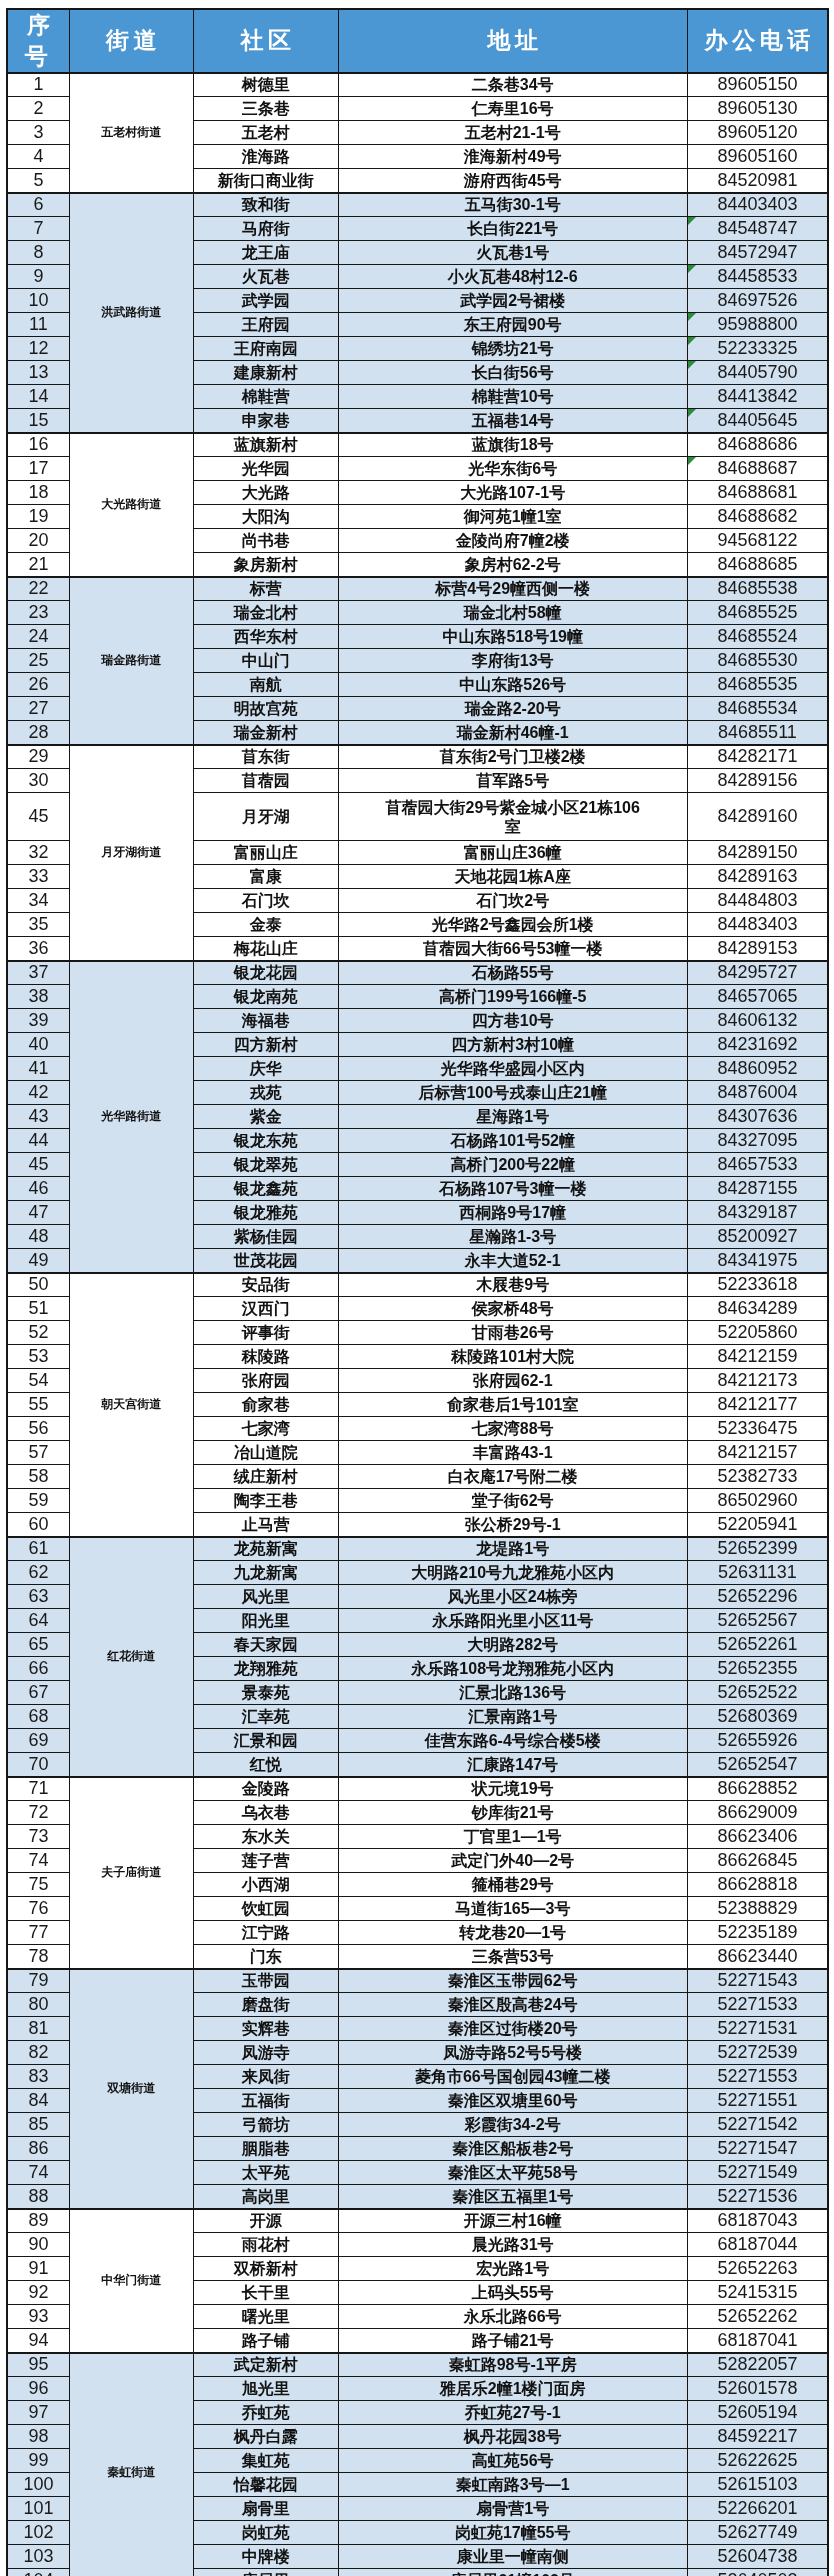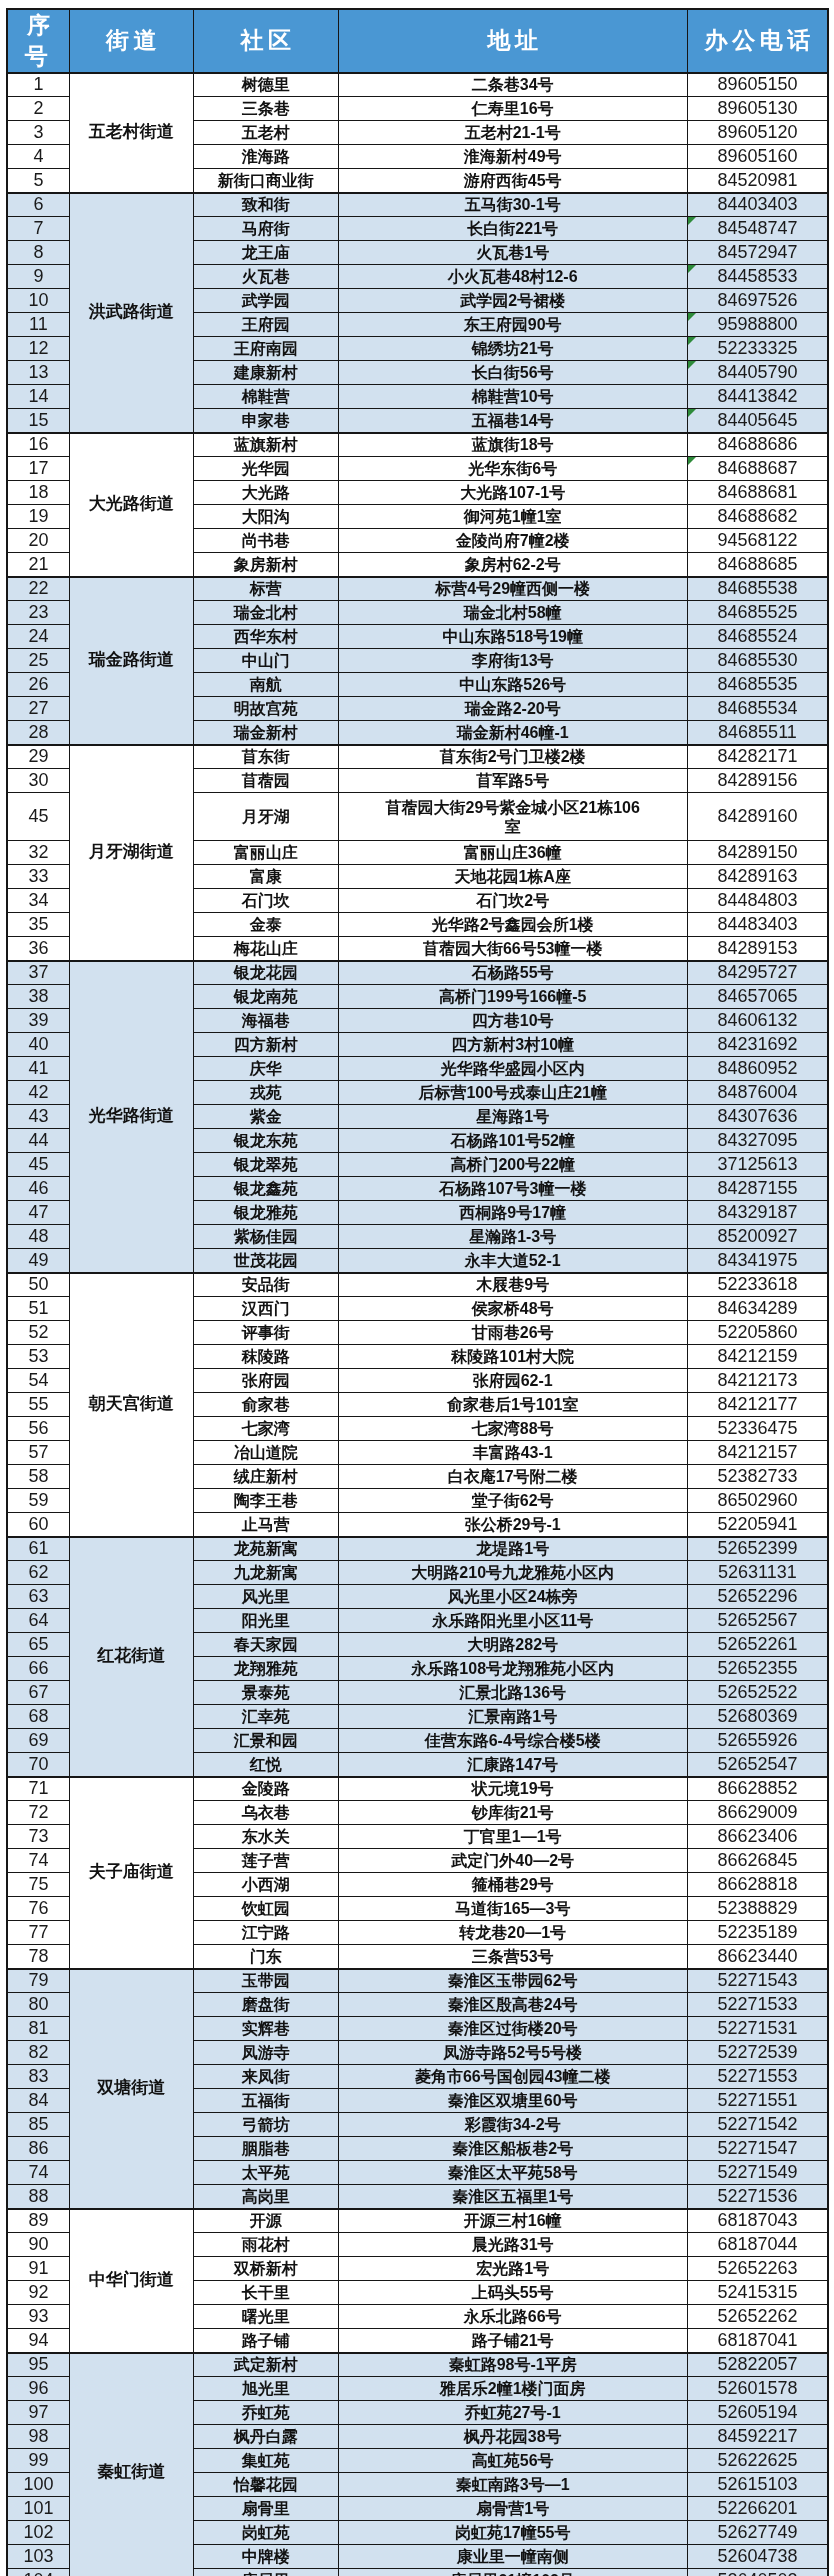--- a/index.html
+++ b/index.html
@@ -33,21 +33,21 @@
     font-size:16px;
     font-weight:700;
     color:#121212;
     line-height:1.2;
   }
   td.col-no, td.col-phone {
     font-weight:400;
     font-size:18px;
     color:#1a1a1a;
   }
-  td.col-street { font-size:17px; }
+  td.col-street { font-size:12px; }
   td.col-address { white-space:pre-line; }
   tr.band-blue td  { background:#d2e1ef; }
   tr.band-white td { background:#ffffff; }
   tr.group-start td { border-top:2.3px solid #161616; }
   td.col-phone { position:relative; }
   .corner-marker {
     position:absolute;
     top:0; left:0;
     width:0; height:0;
     border-top:8.5px solid #2e8b3a;
@@ -344,21 +344,21 @@
         <tr class="band-blue">
           <td class="col-no">44</td>
           <td class="col-community">银龙东苑</td>
           <td class="col-address">石杨路101号52幢</td>
           <td class="col-phone"><span>84327095</span></td>
         </tr>
         <tr class="band-blue">
           <td class="col-no">45</td>
           <td class="col-community">银龙翠苑</td>
           <td class="col-address">高桥门200号22幢</td>
-          <td class="col-phone"><span>37125613</span></td>
+          <td class="col-phone"><span>84657533</span></td>
         </tr>
         <tr class="band-blue">
           <td class="col-no">46</td>
           <td class="col-community">银龙鑫苑</td>
           <td class="col-address">石杨路107号3幢一楼</td>
           <td class="col-phone"><span>84287155</span></td>
         </tr>
         <tr class="band-blue">
           <td class="col-no">47</td>
           <td class="col-community">银龙雅苑</td>

